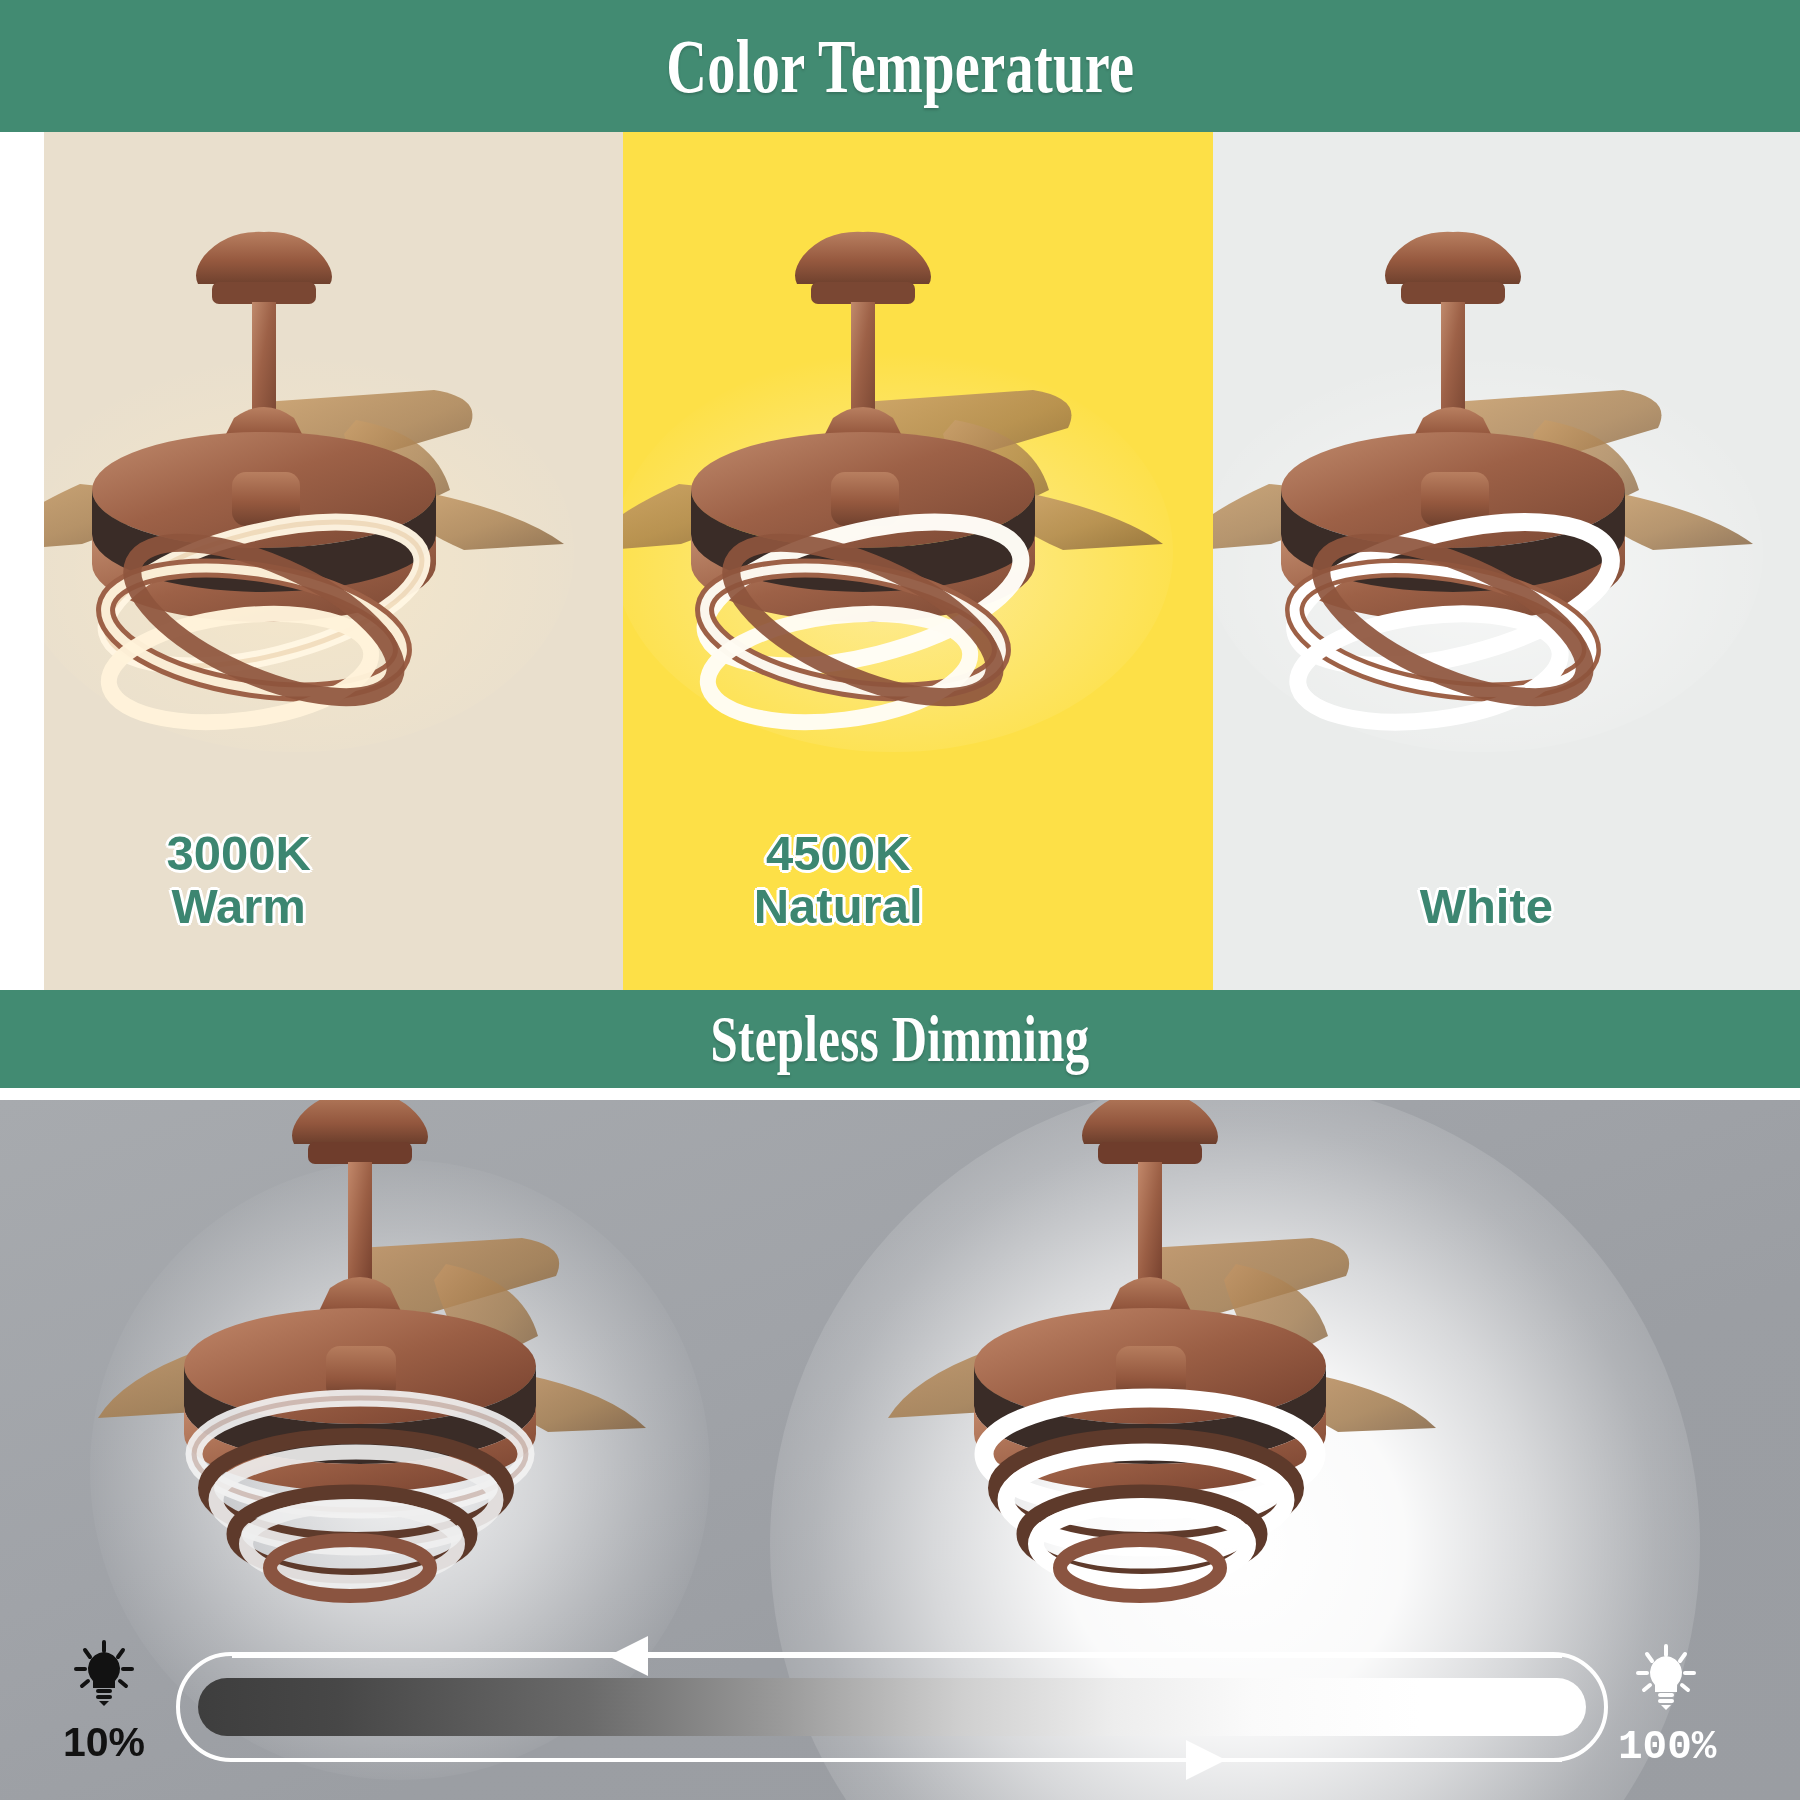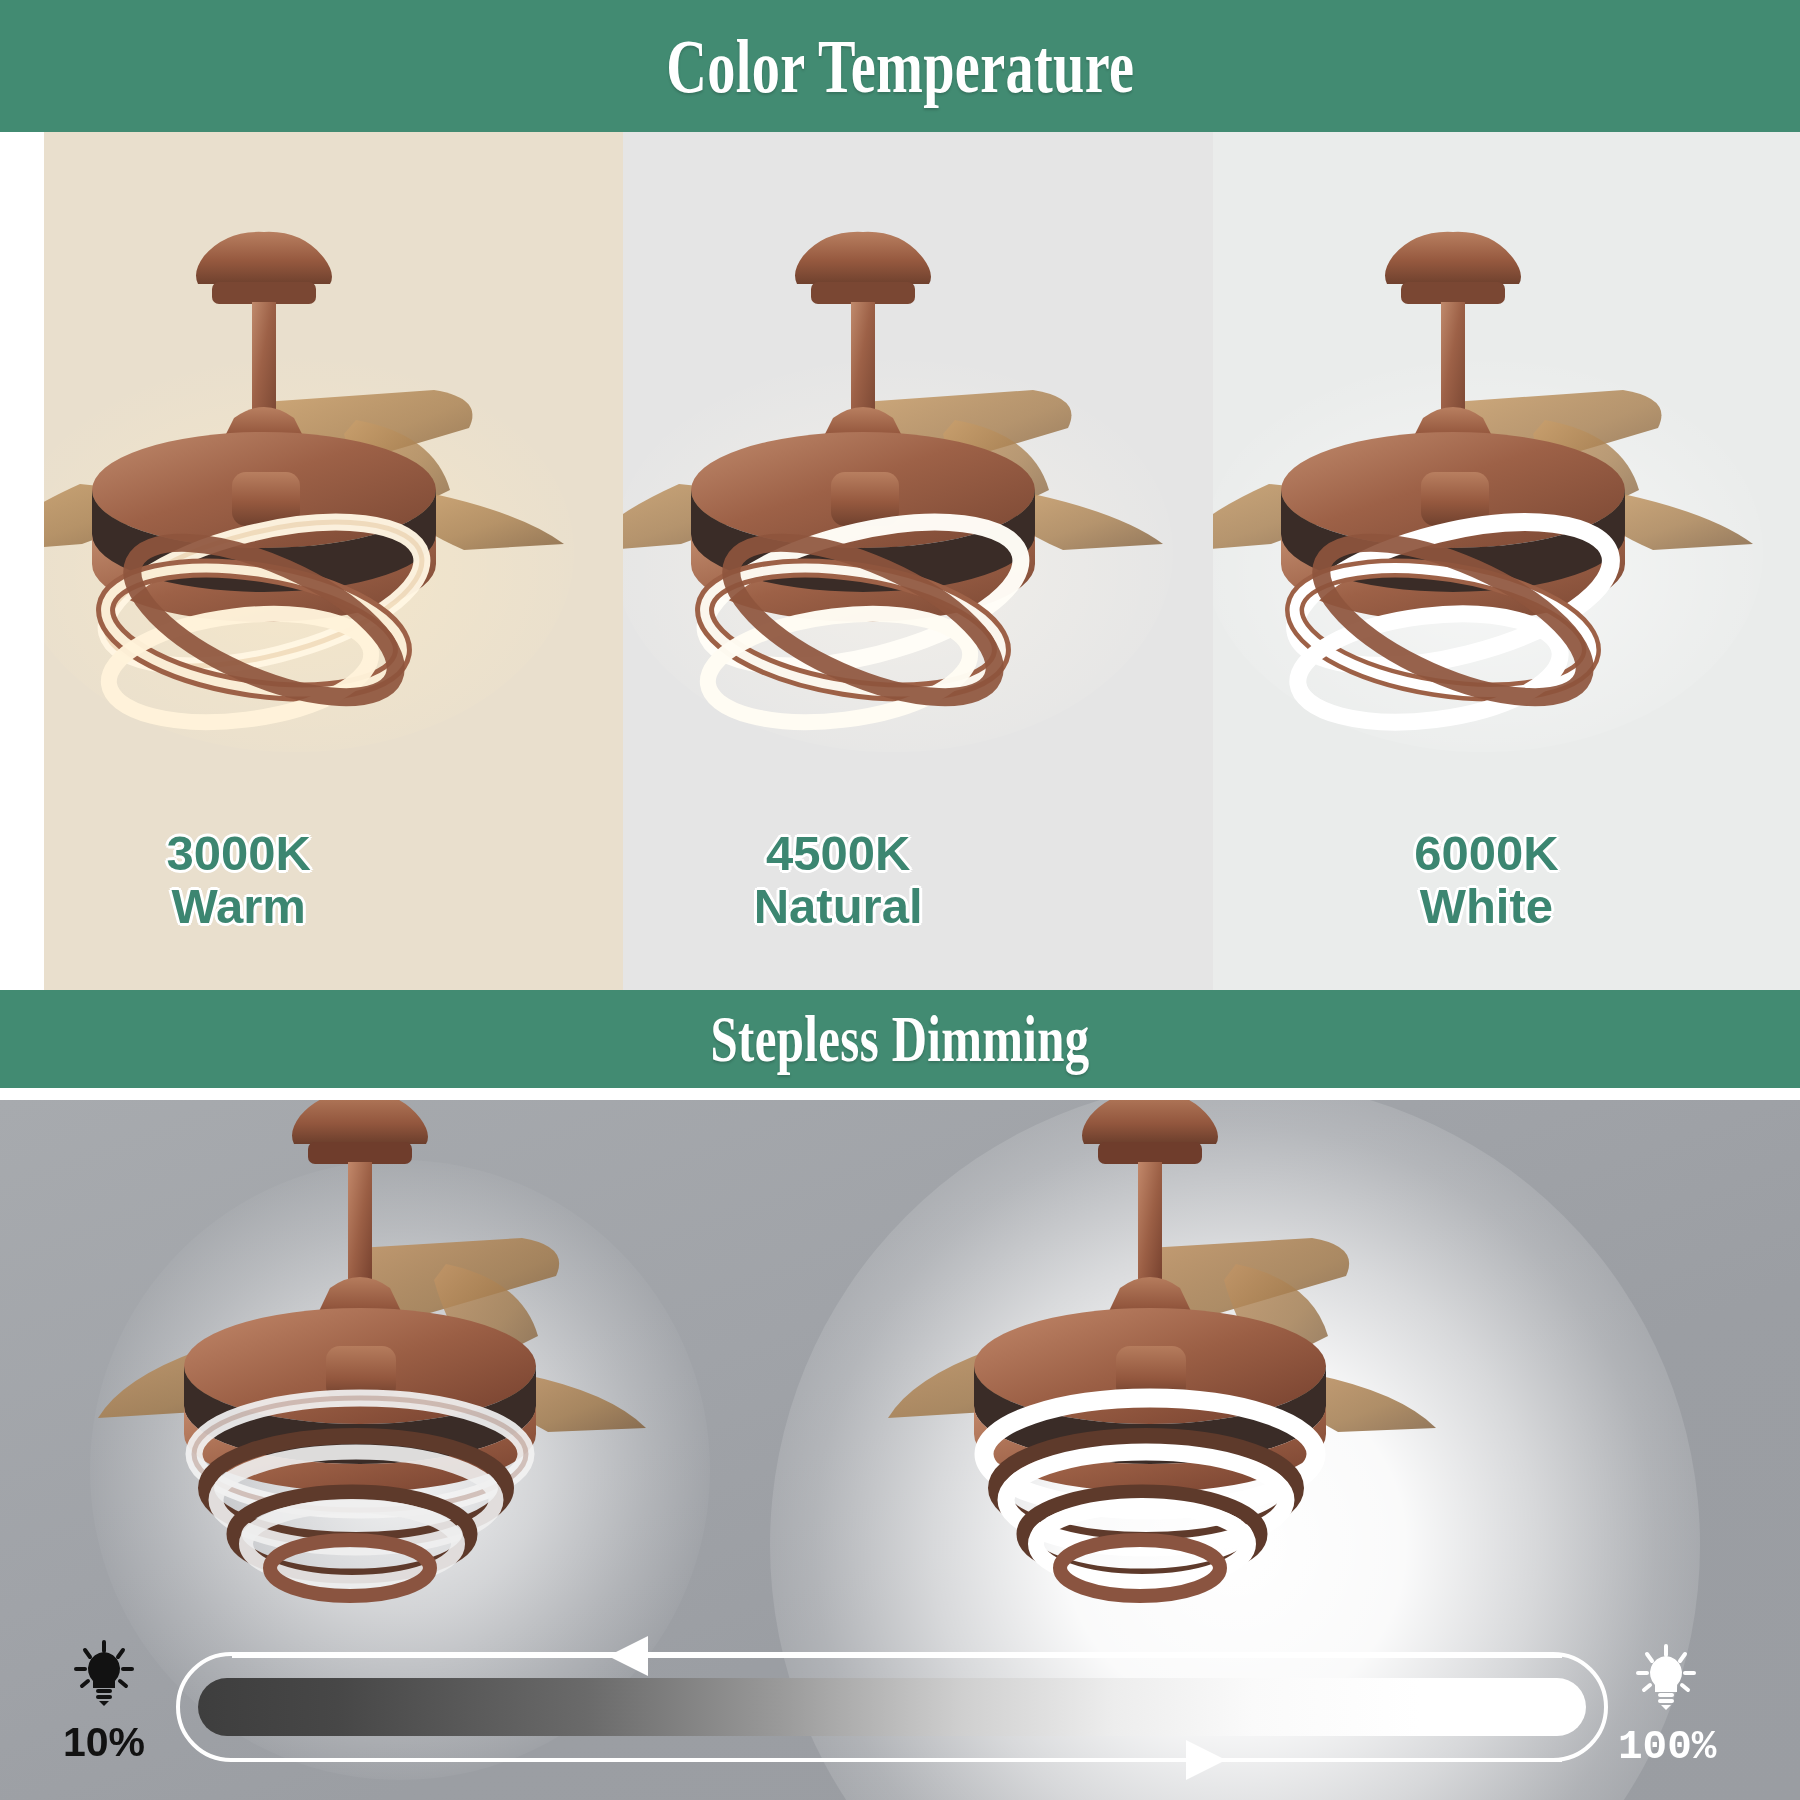--- a/index.html
+++ b/index.html
@@ -13,21 +13,21 @@
         letter-spacing:.5px;line-height:1;text-shadow:0 2px 3px rgba(0,0,0,.18);}
   #band-top{top:0;height:132px;}
   #band-top .band-title{font-size:76px;transform:scaleX(.74);}
   #band-mid{top:990px;height:98px;}
   #band-mid .band-title{font-size:66px;transform:scaleX(.74);}
 
   
   .ct-row{position:absolute;left:0;top:132px;width:1800px;height:858px;display:flex;}
   .ct-panel{position:relative;height:100%;overflow:hidden;}
   .ct-panel.p1{width:594px;background:#e9dfcd;margin-left:44px;}
-  .ct-panel.p2{width:604px;background:#e5e5e5;}
+  .ct-panel.p2{width:604px;background:#fde047;}
   .ct-panel.p3{width:602px;background:#eaeceb;}
 
   .ct-caption{position:absolute;left:0;width:100%;bottom:58px;text-align:center;pointer-events:none;}
   .ct-caption .k,.ct-caption .n{
       display:block;font-weight:700;font-size:49px;line-height:1.07;color:#3c8671;
       text-shadow:
         -2px -2px 0 #fff, 2px -2px 0 #fff, -2px 2px 0 #fff, 2px 2px 0 #fff,
         -3px 0 0 #fff, 3px 0 0 #fff, 0 -3px 0 #fff, 0 3px 0 #fff;}
   .cap-1{transform:translateX(-95px);}
   .cap-2{transform:translateX(-80px);}
@@ -211,21 +211,20 @@
         </g>
         <g transform="translate(276 446) rotate(-7)">
           <ellipse rx="132" ry="52" fill="none" stroke="#ffffff" stroke-width="17"></ellipse>
         </g>
         <g transform="translate(300 398) rotate(24)">
           <ellipse rx="142" ry="56" fill="none" stroke="#8e553d" stroke-width="18" opacity=".92"></ellipse>
         </g>
       </svg>
 
       <div class="ct-caption cap-3">
-        <span class="k">6000K</span>
         <span class="n">White</span>
       </div>
     </div>
   </div>
 
   <div class="band" id="band-mid">
     <div class="band-title">Stepless Dimming</div>
   </div>
 
   <div class="dim-row">

